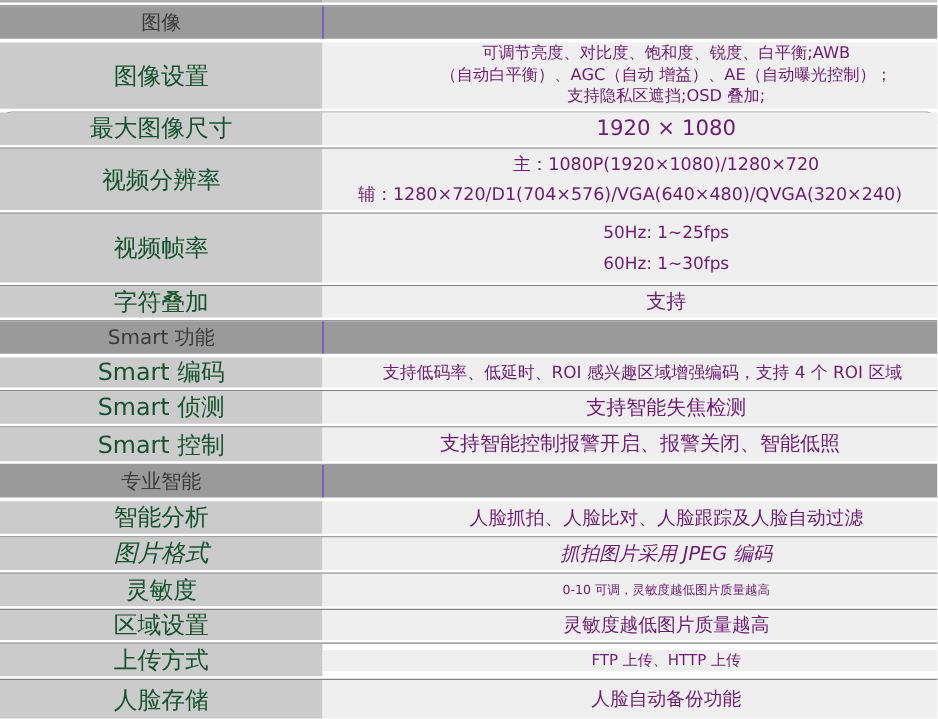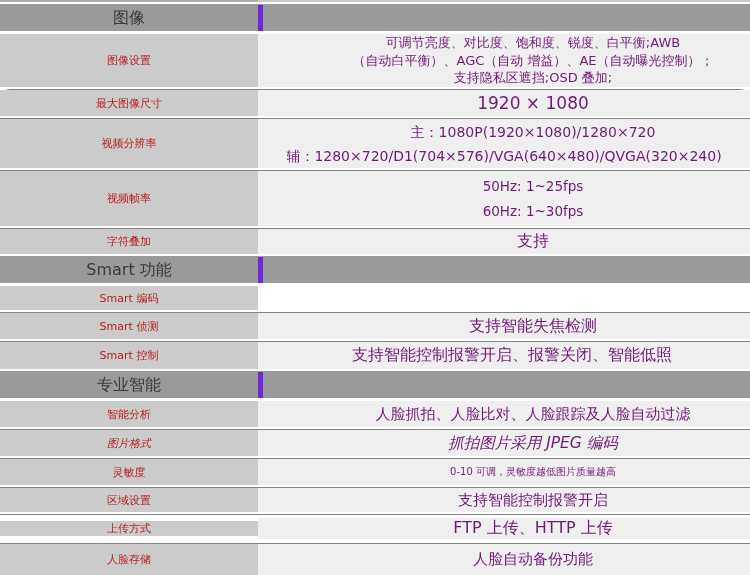--- a/index.html
+++ b/index.html
@@ -10,32 +10,32 @@
   }
   #spec-table{width:750px;}
   .top-strip{height:2px;display:flex;}
   .top-strip .ts-l{width:258px;background:#ababab;}
   .top-strip .ts-r{flex:1;background:#c9c9c9;}
 
   .row{display:flex;margin-top:2px;border-top:1px solid #828282;}
   .row .label-cell{
     width:258px;flex:0 0 258px;background:#cbcbcb;
     display:flex;align-items:center;justify-content:center;
-    color:#b91c1c;font-size:11px;overflow:hidden;
+    color:#14532d;font-size:19px;overflow:hidden;
   }
   .row .value-cell{
     flex:1;background:#efefef;
     display:flex;flex-direction:column;align-items:center;justify-content:center;
     color:#701a75;padding-left:58px;overflow:hidden;
   }
   .vline{white-space:nowrap;font-size:15px;}
 
   
   .row.section{border-top-color:#9a9a9a;}
-  .row.section .label-cell{background:#9a9a9a;color:#3a3a3a;font-size:16px;border-right:5px solid #6d28d9;}
+  .row.section .label-cell{background:#9a9a9a;color:#3a3a3a;font-size:16px;border-right:1px solid #6d28d9;}
   .row.section .value-cell{background:#9a9a9a;padding-left:0;}
   
   .row.no-top{border-top-color:transparent;}
 
   
   .r1{height:26px;}
   .r2{height:53px;}  .r2 .vline{font-size:13px;line-height:17.5px;}
   .r3{height:26px;border-radius:10px;}  .r3 .vline{font-size:17px;}
   .r4{height:49px;}  .r4 .vline{font-size:14px;line-height:24px;}
                      .r4 .vline:nth-child(2){margin-left:-58px;}
@@ -43,21 +43,21 @@
   .r6{height:25px;}  .r6 .vline{font-size:16px;}
   .r7{height:26px;}
   .r8{height:24px;}  .r8 .value-cell{padding-left:20px;} .r8 .vline{font-size:13.5px;}
   .r9{height:26px;}  .r9 .vline{font-size:16px;}
   .r10{height:27px;} .r10 .value-cell{padding-left:16px;} .r10 .vline{font-size:16px;}
   .r11{height:26px;}
   .r12{height:26px;} .r12 .vline{font-size:15px;}
   .r13{height:26px;font-style:italic;} .r13 .vline{font-size:15.5px;}
   .r14{height:26px;} .r14 .vline{font-size:10px;}
   .r15{height:24px;} .r15 .vline{font-size:15px;}
-  .r16{height:26px;align-items:center;} .r16 .vline{font-size:16px;}
+  .r16{height:26px;align-items:center;} .r16 .vline{font-size:12px;}
   .r17{height:31px;} .r17 .vline{font-size:15px;}
 </style>
 </head>
 <body>
 
 <div id="spec-table">
   <div class="top-strip">
     <div class="ts-l"></div>
     <div class="ts-r"></div>
   </div>
@@ -115,20 +115,23 @@
       <div class="row section r7">
     <div class="cell label-cell">
       <span class="txt">Smart 功能</span>
     </div>
     <div class="cell value-cell"></div>
   </div>
       <div class="row data r8 no-top">
     <div class="cell label-cell">
       <span class="txt">Smart 编码</span>
     </div>
+    <div class="cell value-cell">
+          <div class="vline">支持低码率、低延时、ROI 感兴趣区域增强编码，支持 4 个 ROI 区域</div>
+        </div>
   </div>
       <div class="row data r9">
     <div class="cell label-cell">
       <span class="txt">Smart 侦测</span>
     </div>
     <div class="cell value-cell">
           <div class="vline">支持智能失焦检测</div>
         </div>
   </div>
       <div class="row data r10">
@@ -167,21 +170,21 @@
     </div>
     <div class="cell value-cell">
           <div class="vline">0-10 可调，灵敏度越低图片质量越高</div>
         </div>
   </div>
       <div class="row data r15">
     <div class="cell label-cell">
       <span class="txt">区域设置</span>
     </div>
     <div class="cell value-cell">
-          <div class="vline">支持智能控制报警开启</div>
+          <div class="vline">灵敏度越低图片质量越高</div>
         </div>
   </div>
       <div class="row data r16">
     <div class="cell label-cell">
       <span class="txt">上传方式</span>
     </div>
     <div class="cell value-cell">
           <div class="vline">FTP 上传、HTTP 上传</div>
         </div>
   </div>

